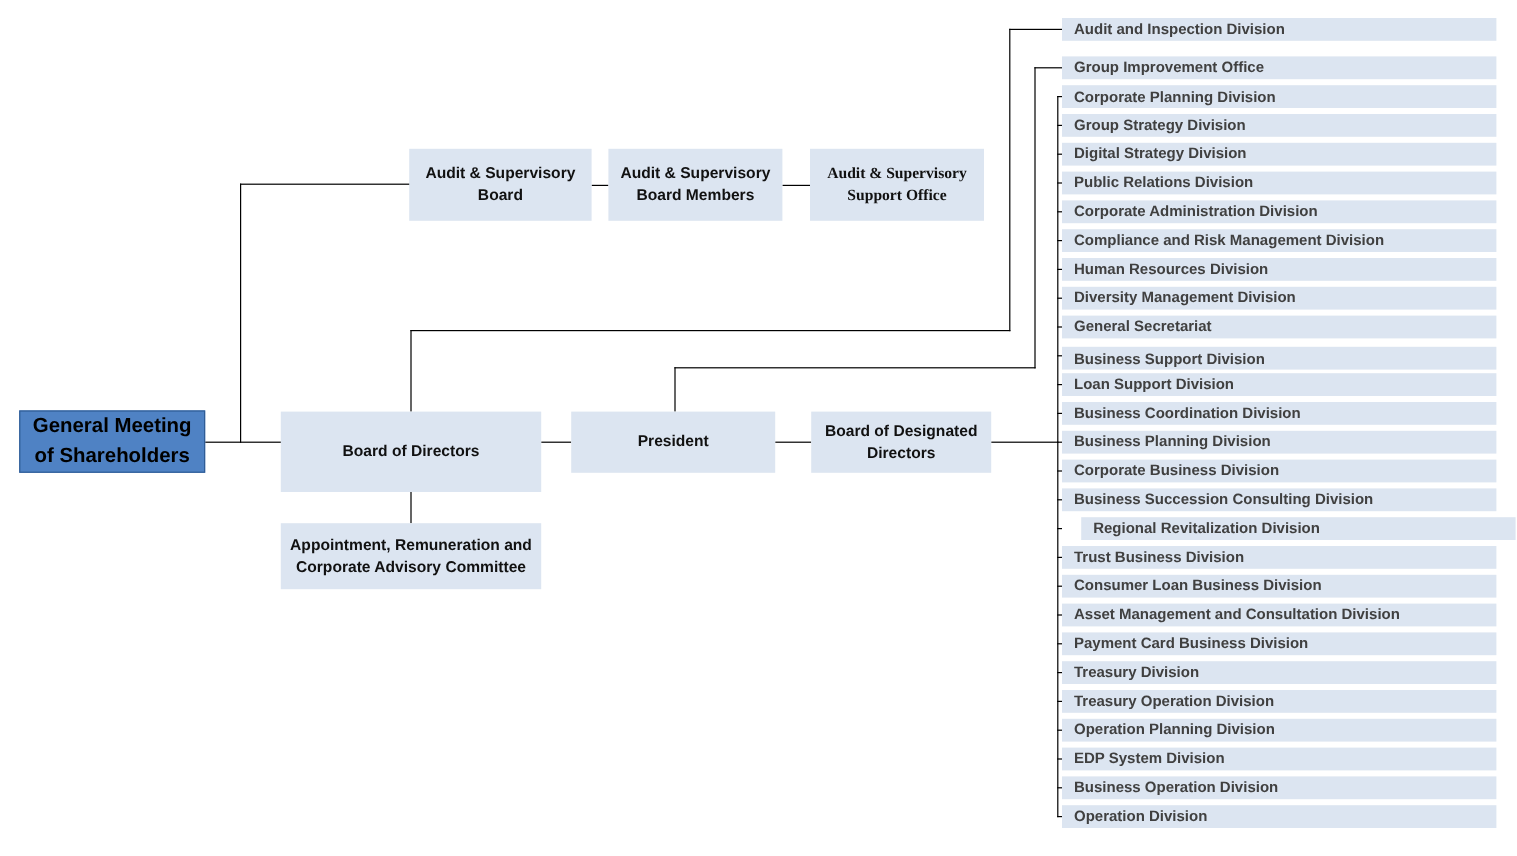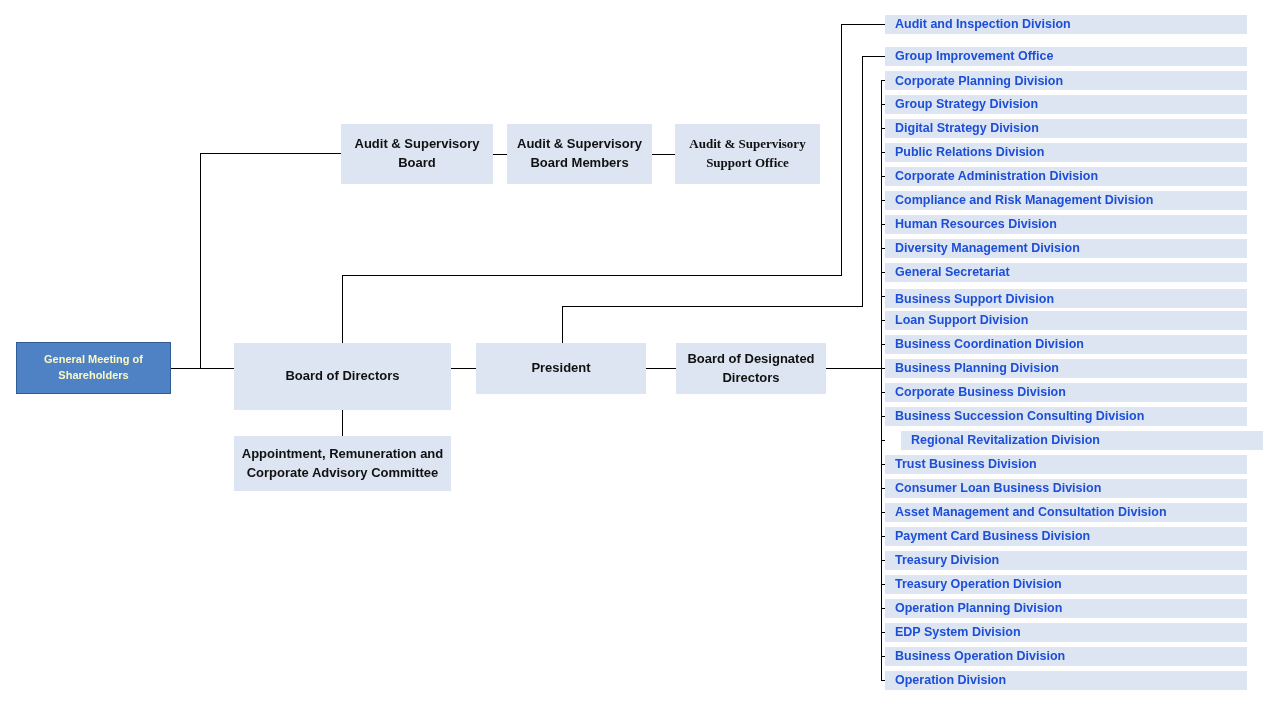--- a/index.html
+++ b/index.html
@@ -19,38 +19,38 @@
     text-align:center;
     font-weight:bold;
     font-size:13px;
     color:#111111;
     line-height:1.45;
     background:#dce5f1;
     padding:2px 6px;
   }
   .node.accent{
     background:#4f82c4;
-    color:#fef9c3;
+    color:#000000;
     border:1px solid #2f5c96;
-    font-size:11px;
+    font-size:17px;
   }
 
   
   .bar{
     position:absolute;
     left:885px;
     width:362px;
     height:19px;
     background:#dce5f1;
     display:flex;align-items:center;
     box-sizing:border-box;
     padding-left:10px;
     font-size:12.5px;
     font-weight:bold;
-    color:#1d4ed8;
+    color:#404040;
     white-space:nowrap;
   }
 
   
   .ln{position:absolute;background:#000000;}
   .h{height:1px;}
   .v{width:1px;}
 </style>
 </head>
 <body>

